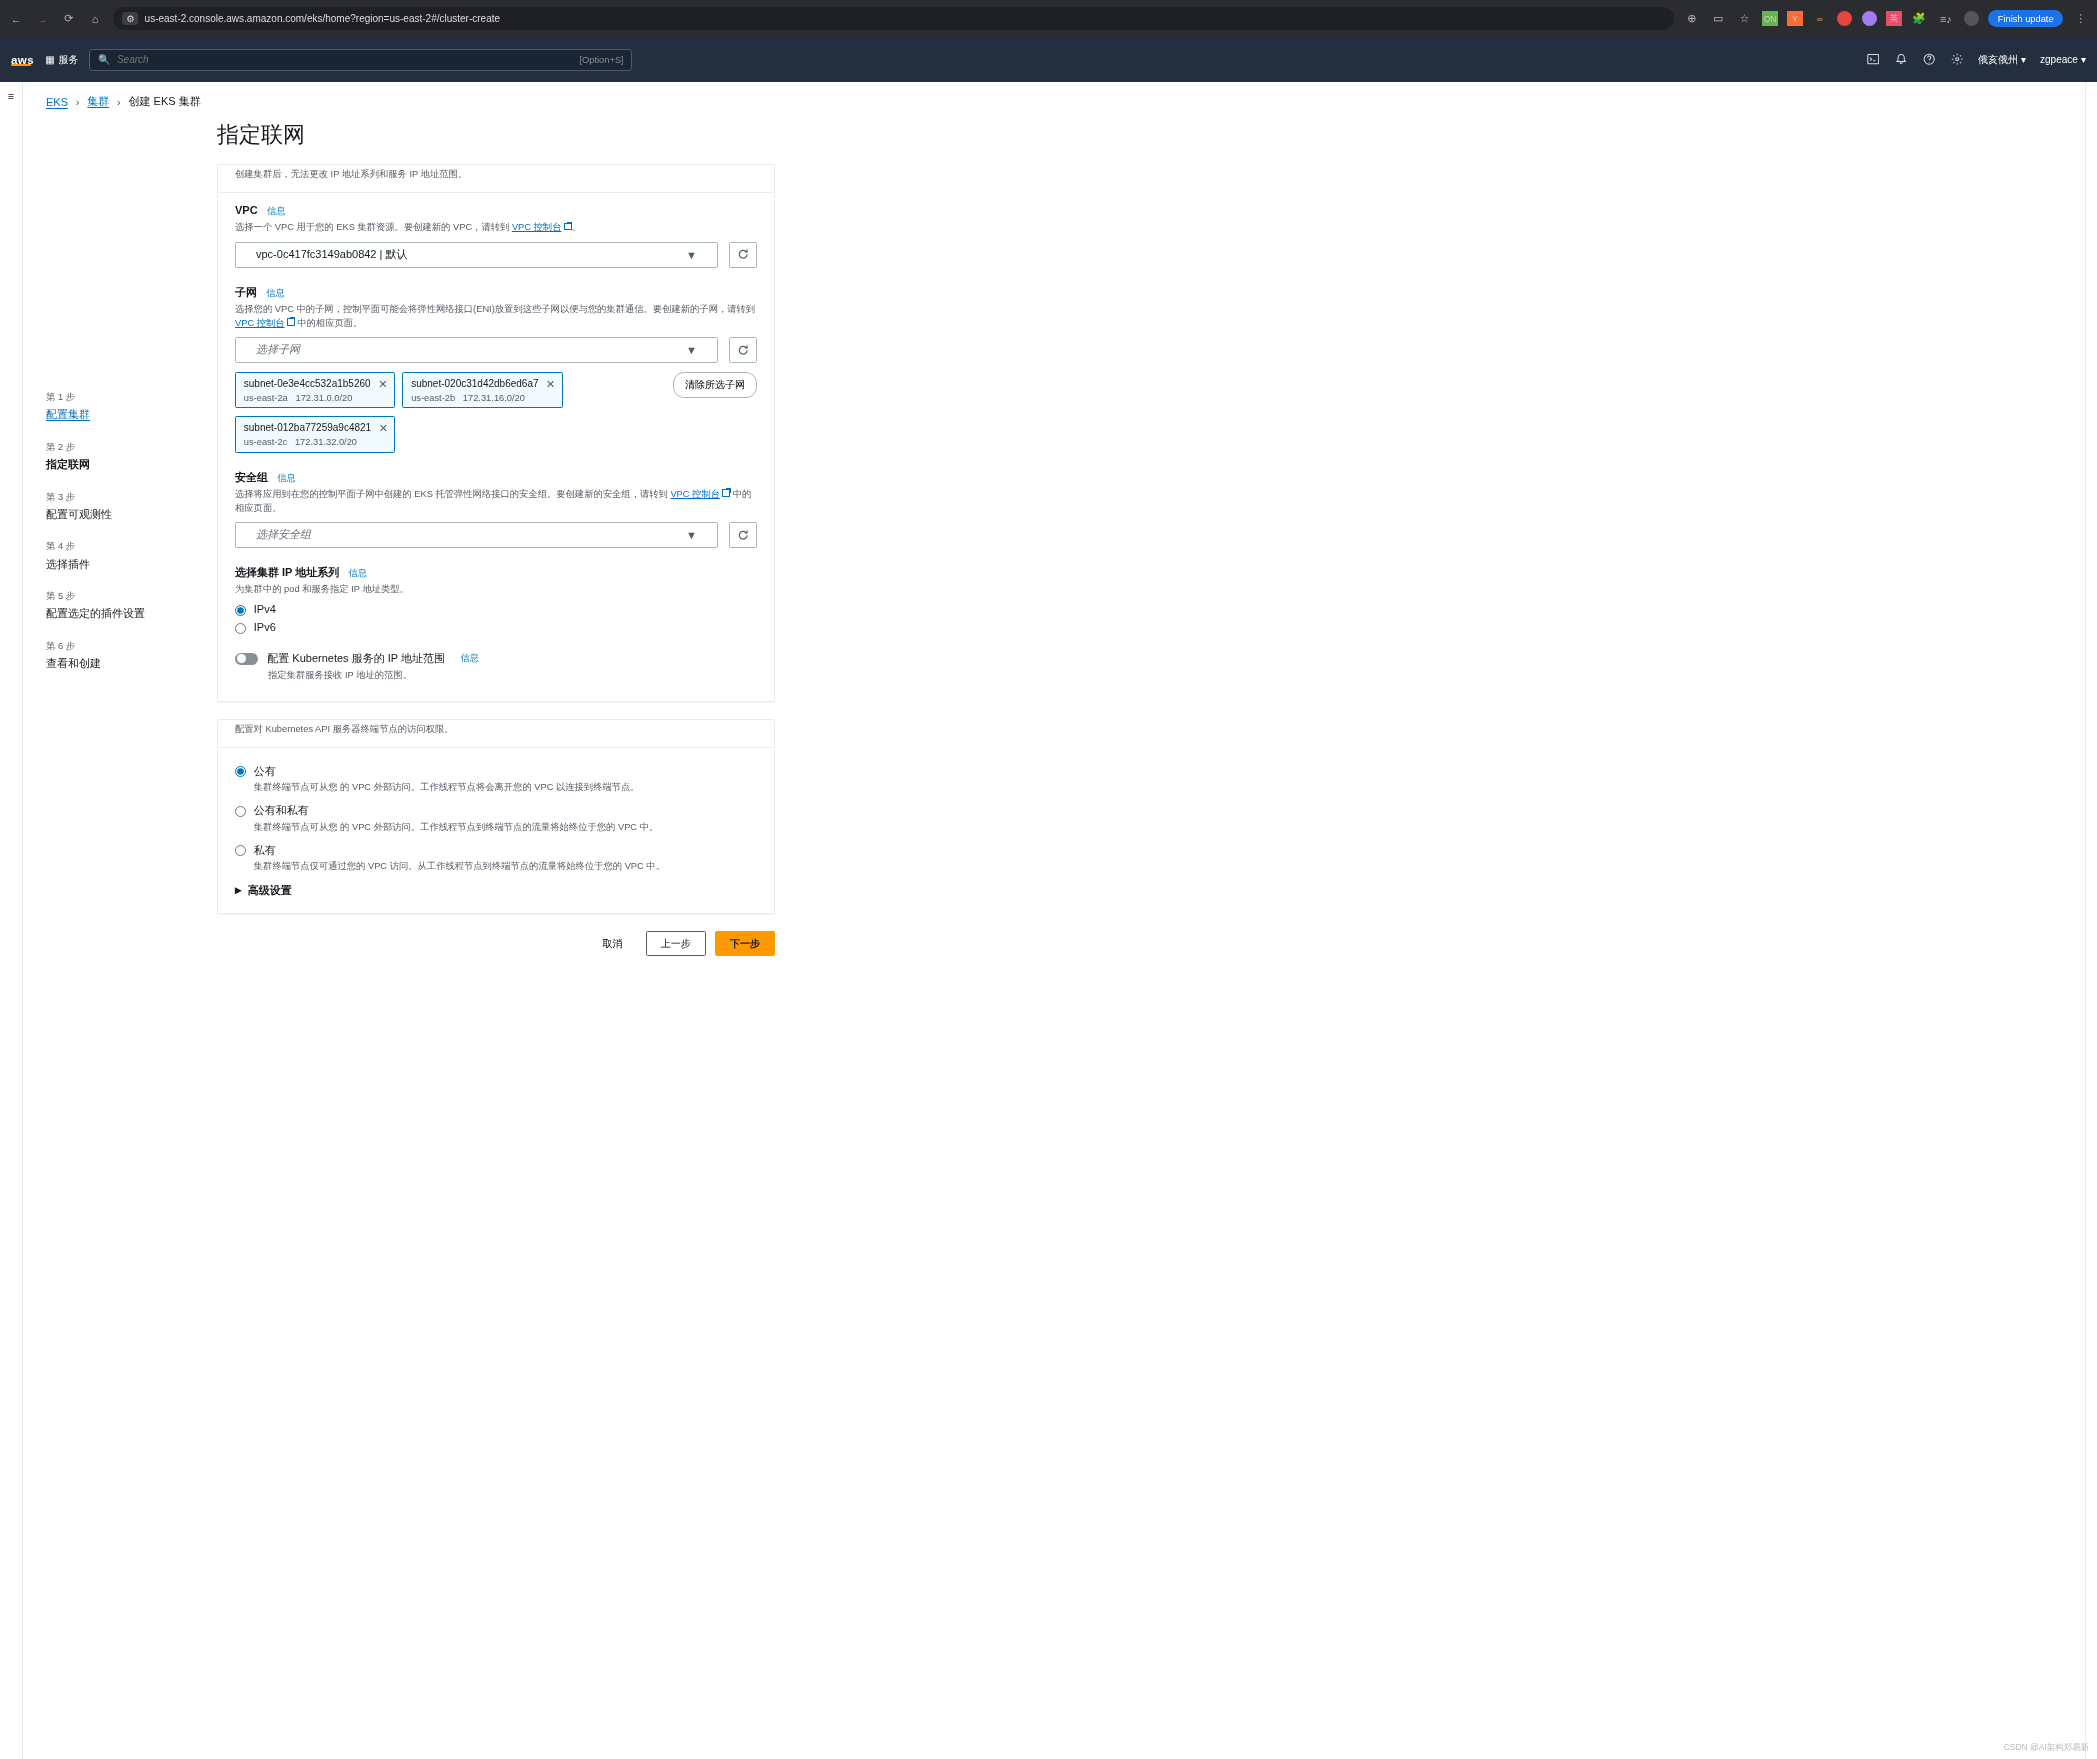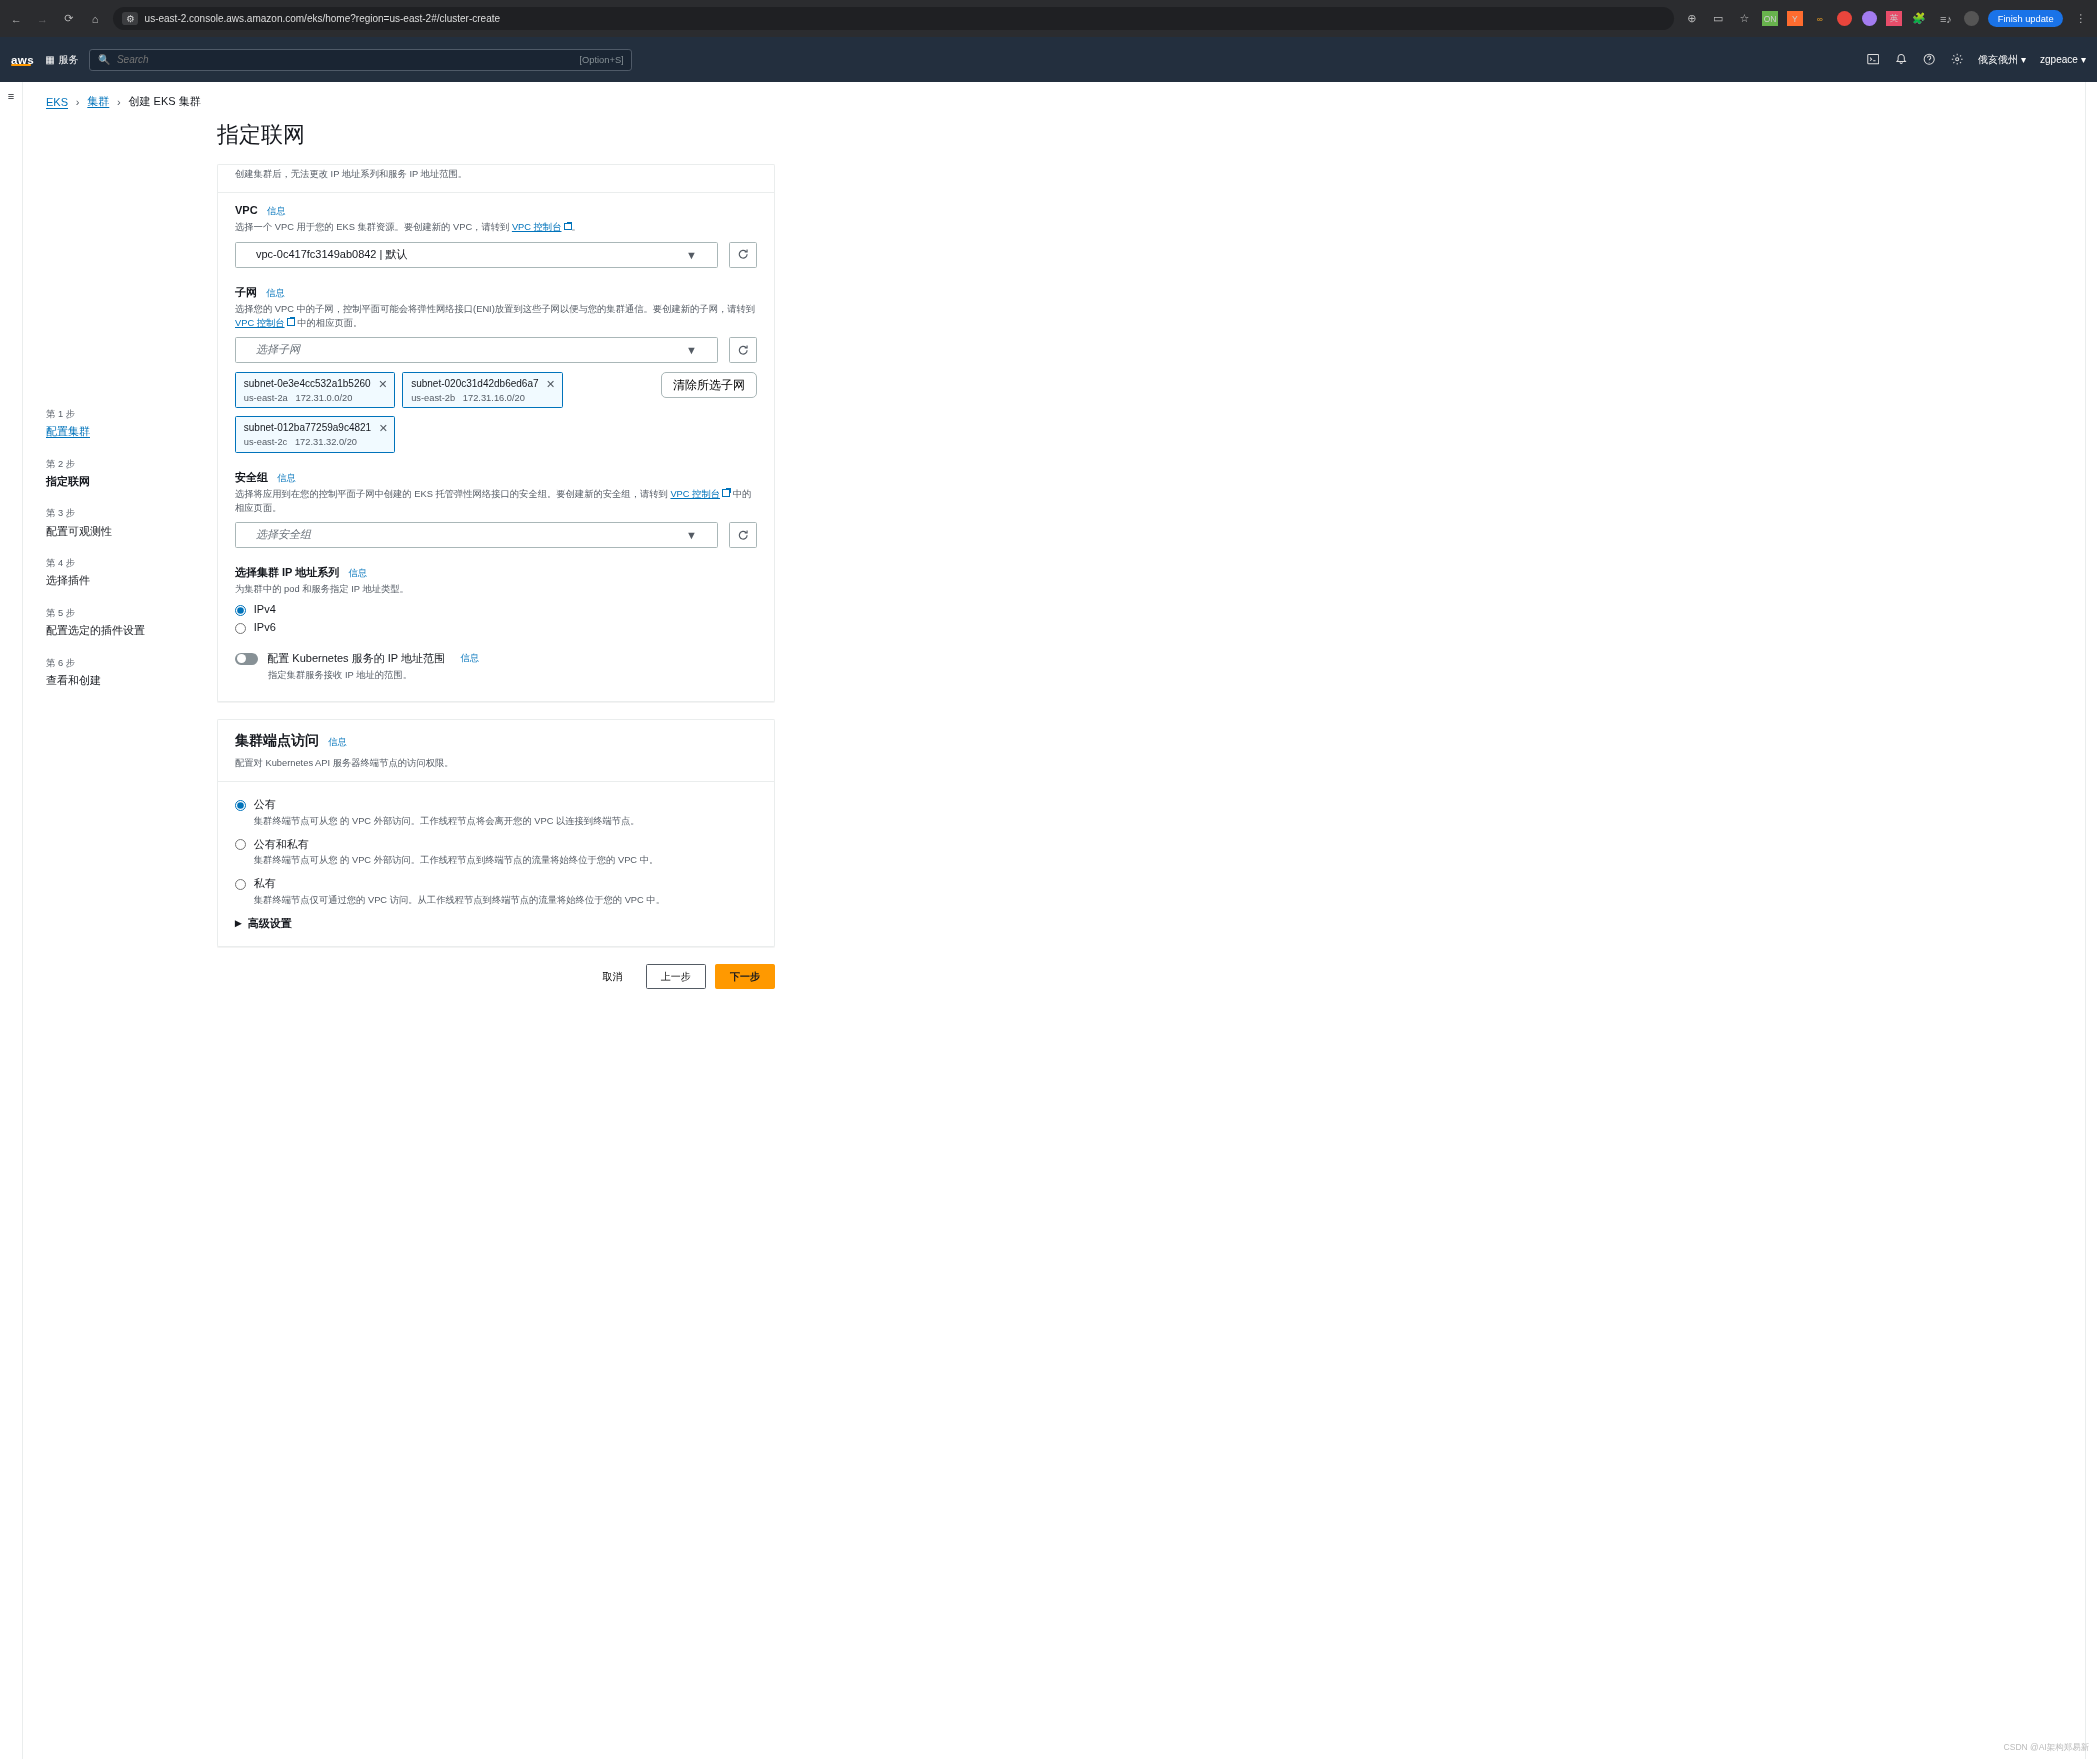--- a/index.html
+++ b/index.html
@@ -58,21 +58,21 @@
 .form-group { margin-bottom:17px; }
 .form-label { font-size:11px; font-weight:700; display:inline-block; }
 .form-desc { font-size:9.3px; color:#545b64; margin:3.1px 0 6.2px; line-height:1.5; }
 .form-desc a { color:#0073bb; text-decoration:underline; }
 
 .select-row { display:flex; gap:11px; align-items:center; }
 .select { flex:1; border:0.8px solid #aab7b8; border-radius:1.6px; height:26px; display:flex; align-items:center; padding:0 20px; justify-content:space-between; background:#fff; cursor:pointer; }
 .select .placeholder { color:#687078; font-style:italic; }
 .select .caret { color:#545b64; }
 .icon-btn { width:28px; height:26px; border:0.8px solid #aab7b8; border-radius:1.6px; display:flex; align-items:center; justify-content:center; background:#fff; cursor:pointer; }
-.text-btn { height:26px; border:0.8px solid #aab7b8; border-radius:5px; padding:0 11px; background:#fff; cursor:pointer; font-size:12px; }
+.text-btn { height:26px; border:0.8px solid #aab7b8; border-radius:11px; padding:0 11px; background:#fff; cursor:pointer; font-size:10px; }
 
 .tokens { display:flex; flex-wrap:wrap; gap:7.8px; margin-top:9.3px; }
 .tokens-row { display:flex; gap:11px; align-items:flex-start; }
 .token { background:#f1faff; border:0.8px solid #0073bb; border-radius:1.6px; padding:4.7px 23px 4.7px 7.8px; position:relative; font-size:10px; }
 .token .sub { color:#545b64; font-size:9.3px; margin-top:4px; }
 .token .x { position:absolute; right:6.2px; top:4.7px; color:#545b64; cursor:pointer; font-size:11px; }
 
 .radio-row { display:flex; align-items:flex-start; gap:7.8px; margin:4.7px 0; }
 .radio-row input[type=radio] { margin-top:2.3px; accent-color:#0073bb; width:11px; height:11px; }
 .radio-row .rt { font-size:11px; }
@@ -308,24 +308,20 @@
                 <span style="font-size:11px">配置 Kubernetes 服务的 IP 地址范围</span>
                 <span class="info-link">信息</span>
               </div>
               <div class="toggle-sub">指定集群服务接收 IP 地址的范围。</div>
             </div>
 
           </div>
         </div>
 
         <div class="panel">
-          <div class="panel-head">
-            <h2>集群端点访问</h2>
-            <span class="info-link">信息</span>
-          </div>
           <div class="panel-sub">配置对 Kubernetes API 服务器终端节点的访问权限。</div>
           <div class="divider"></div>
           <div class="panel-body" id="endpoint-opts">
             <label class="radio-row" style="margin-bottom: 9.3px;">
                 <input type="radio" name="ep" checked="" style="">
                 <div>
                   <div class="rt">公有</div>
                   <div class="rd">集群终端节点可从您 的 VPC 外部访问。工作线程节点将会离开您的 VPC 以连接到终端节点。</div>
                 </div>
               </label>

